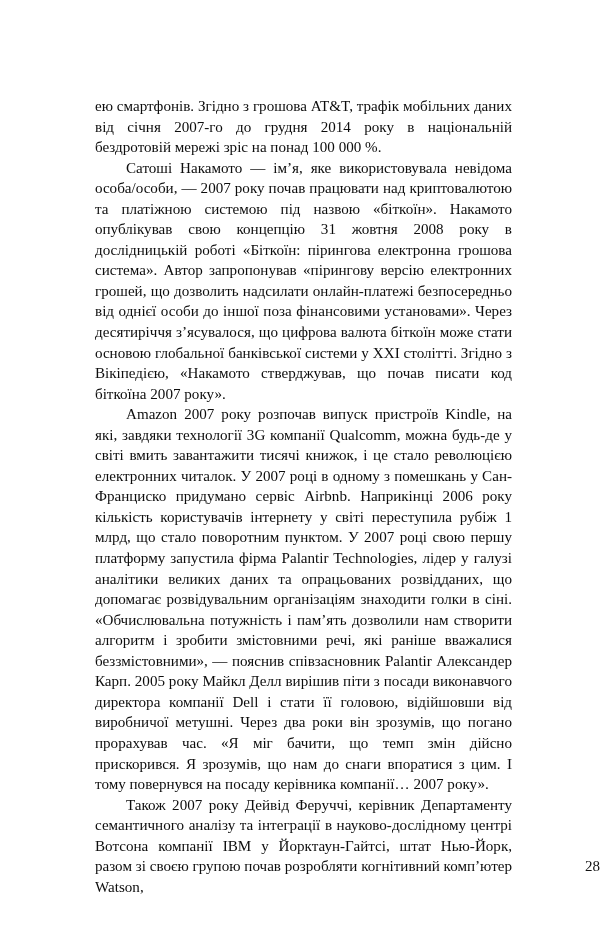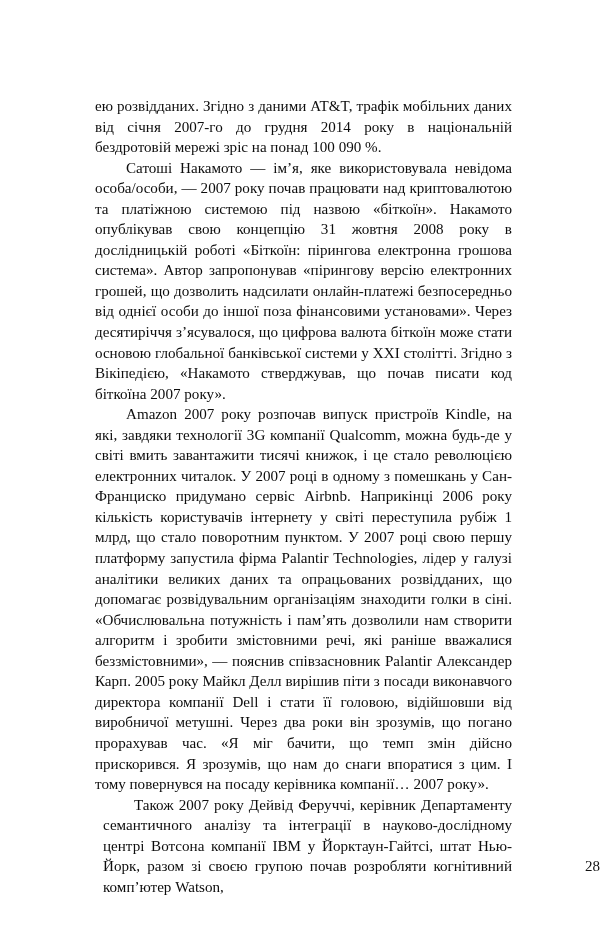--- a/index.html
+++ b/index.html
@@ -38,21 +38,20 @@
     text-indent: 0;
   }
   .para.indented {
     text-indent: 31px;
   }
   .para:last-of-type {
     text-align: justify;
   }
   .last-line-left {
     text-align-last: left;
-    margin-left: 8px;
   }
   i, .it {
   }
   .folio {
     position: absolute;
     left: 0;
     top: 857px;
     width: 600px;
     text-align: right;
     font-size: 15px;
@@ -60,21 +59,21 @@
     color: #121212;
     font-family: "Liberation Serif", "DejaVu Serif", serif;
   }
 </style>
 </head>
 <body>
 
 <div class="page">
 
   <div class="text-block">
-    <p class="para"><span>ею розвідданих. Згідно з даними </span><span class="it">AT&amp;T</span><span>, трафік мобільних даних від січня 2007-го до грудня 2014 року в національній бездротовій мережі зріс </span><span class="it">на понад 100 090 %</span><span>.</span></p>
+    <p class="para"><span>ею смартфонів. Згідно з грошова </span><span class="it">AT&amp;T</span><span>, трафік мобільних даних від січня 2007-го до грудня 2014 року в національній бездротовій мережі зріс </span><span class="it">на понад 100 000 %</span><span>.</span></p>
     <p class="para indented"><span>Сатоші Накамото — ім’я, яке використовувала невідома особа/особи, — 2007 року почав працювати над криптовалютою та платіжною системою під назвою «біткоїн». Накамото опублікував свою концепцію 31 жовтня 2008 року в дослідницькій роботі «Біткоїн: пірингова електронна грошова система». Автор запропонував «пірингову версію електронних грошей, що дозволить надсилати онлайн-платежі безпосередньо від однієї особи до іншої поза фінансовими установами». Через десятиріччя з’ясувалося, що цифрова валюта біткоїн може стати основою глобальної банківської системи у XXI столітті. Згідно з Вікіпедією, «Накамото стверджував, що почав писати код біткоїна 2007 року».</span></p>
     <p class="para indented"><span class="it">Amazon</span><span> 2007 року розпочав випуск пристроїв </span><span class="it">Kindle</span><span>, на які, завдяки технології 3G компанії </span><span class="it">Qualcomm</span><span>, можна будь-де у світі вмить завантажити тисячі книжок, і це стало революцією електронних читалок. У 2007 році в одному з помешкань у Сан-Франциско придумано сервіс </span><span class="it">Airbnb</span><span>. Наприкінці 2006 року кількість користувачів інтернету у світі переступила рубіж 1 млрд, що стало поворотним пунктом. У 2007 році свою першу платформу запустила фірма </span><span class="it">Palantir Technologies</span><span>, лідер у галузі аналітики великих даних та опрацьованих розвідданих, що допомагає розвідувальним організаціям знаходити голки в сіні. «Обчислювальна потужність і пам’ять дозволили нам створити алгоритм і зробити змістовними речі, які раніше вважалися беззмістовними», — пояснив співзасновник </span><span class="it">Palantir</span><span> Александер Карп. 2005 року Майкл Делл вирішив піти з посади виконавчого директора компанії </span><span class="it">Dell</span><span> і стати її головою, відійшовши від виробничої метушні. Через два роки він зрозумів, що погано прорахував час. «Я міг бачити, що темп змін дійсно прискорився. Я зрозумів, що нам до снаги впоратися з цим. І тому повернувся на посаду керівника компанії… 2007 року».</span></p>
     <p class="para indented last-line-left"><span>Також 2007 року Дейвід Феруччі, керівник Департаменту семантичного аналізу та інтеграції в науково-дослідному центрі Вотсона компанії </span><span class="it">IBM</span><span> у Йорктаун-Гайтсі, штат Нью-Йорк, разом зі своєю групою почав розробляти когнітивний комп’ютер </span><span class="it">Watson</span><span>,</span></p>
   </div>
 
   <div class="folio">28</div>
 
 </div>
 
 </body></html>

